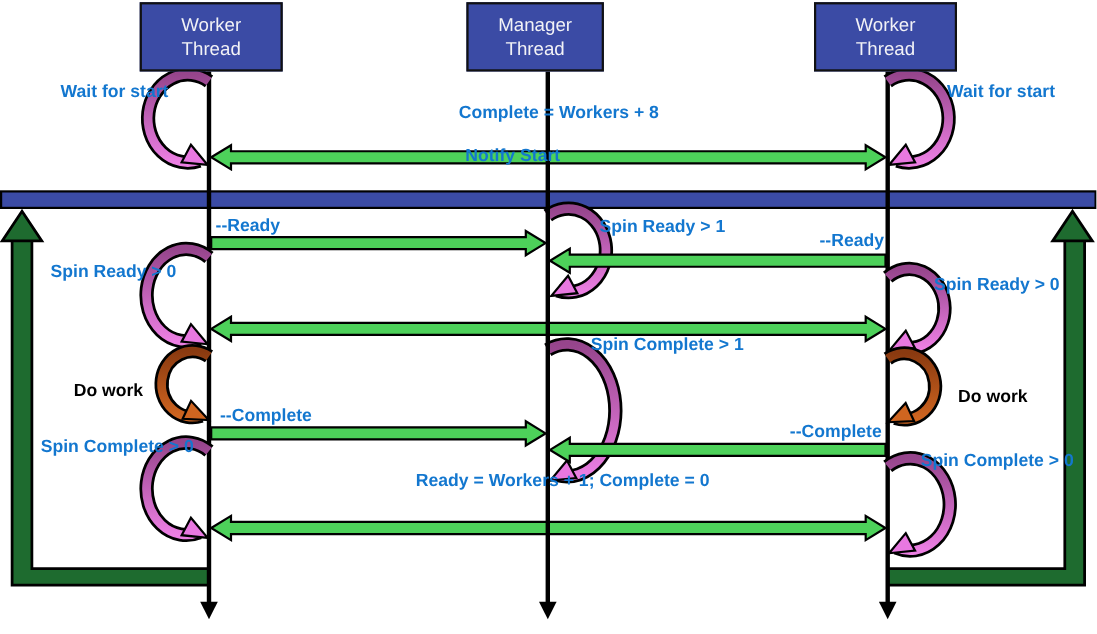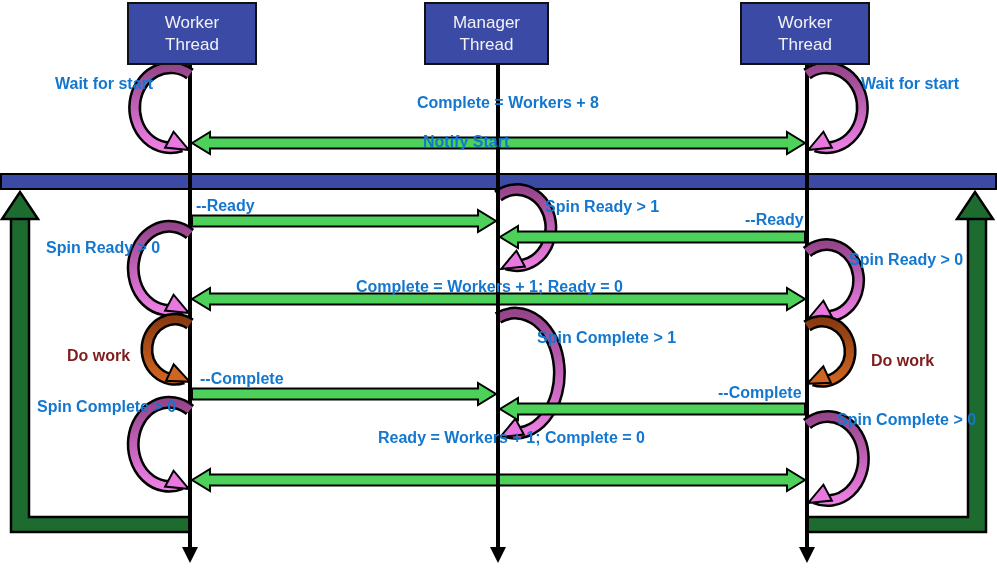--- a/index.html
+++ b/index.html
@@ -12,21 +12,21 @@
     position:absolute;top:2px;width:130px;height:63px;
     background:#3b4ba5;border:2px solid #111;box-sizing:border-box;
     display:flex;align-items:center;justify-content:center;
     color:#f2f2f6;font-size:17px;line-height:1.25;text-align:center;
   }
   .node span{display:inline-block;max-width:80px;}
   .lbl{
     position:absolute;font-weight:bold;font-size:16px;color:#1377cf;
     white-space:nowrap;line-height:1.2;
   }
-  .lbl.orange{color:#7f1d1d;}
+  .lbl.orange{color:#000000;}
 </style>
 </head>
 <body>
 
 <div id="canvas">
 
   <svg id="diagram-svg" width="997" height="576" viewBox="0 0 997 576">
     <defs>
       <linearGradient id="gradPink" x1="0" y1="0" x2="0" y2="1">
         <stop offset="0" stop-color="#96458c"></stop>
@@ -139,22 +139,21 @@
   <div class="lbl" style="left:417px;top:93px;">Complete = Workers + 8</div>
   <div class="lbl" style="left:423px;top:112px;margin-top:20px;">Notify Start</div>
 
   <div class="lbl" style="left:196px;top:196px;">--Ready</div>
   <div class="lbl" style="left:545px;top:197px;">Spin Ready &gt; 1</div>
   <div class="lbl" style="left:745px;top:210px;">--Ready</div>
 
   <div class="lbl" style="left:46px;top:238px;">Spin Ready &gt; 0</div>
   <div class="lbl" style="left:849px;top:250px;">Spin Ready &gt; 0</div>
 
-  <div class="lbl" style="left:356px;top:277px;">Complete = Workers + 1; Ready = 0</div>
-  <div class="lbl" style="left:537px;top:328px;">Spin Complete &gt; 1</div>
+  <div class="lbl" style="left:537px;top:304px;">Spin Complete &gt; 1</div>
 
   <div class="lbl orange" style="left:67px;top:346px;">Do work</div>
   <div class="lbl orange" style="left:871px;top:351px;">Do work</div>
 
   <div class="lbl" style="left:200px;top:369px;">--Complete</div>
   <div class="lbl" style="left:718px;top:383px;">--Complete</div>
 
   <div class="lbl" style="left:37px;top:397px;">Spin Complete &gt; 0</div>
   <div class="lbl" style="left:837px;top:410px;">Spin Complete &gt; 0</div>
 

